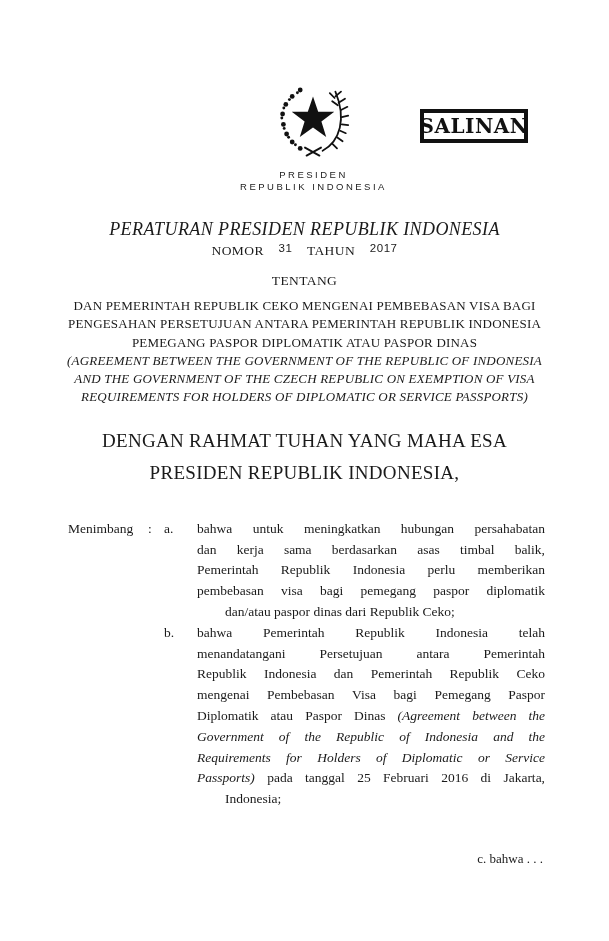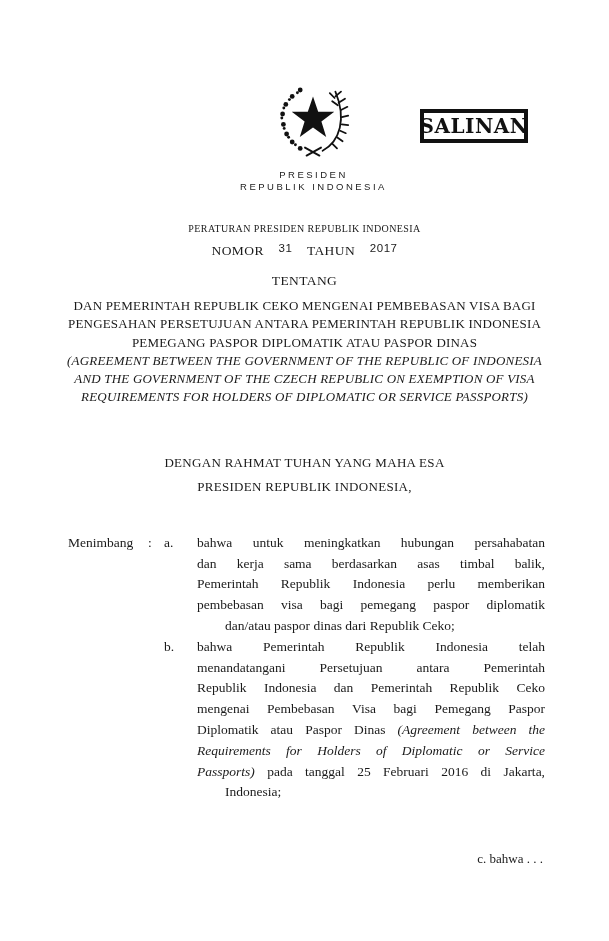--- a/index.html
+++ b/index.html
@@ -20,34 +20,34 @@
   .header{padding-top:80px;text-align:center;}
   .header-inner{display:inline-block;transform:translateX(9px);text-align:center;}
   .emblem{display:block;margin:0 auto;width:80px;height:84px;}
   .lh-line{
     font-family:"Liberation Sans",sans-serif;font-size:9.5px;
     letter-spacing:2.5px;color:#222;line-height:12px;
   }
   .lh-1{margin-top:5px;}
   
   .title-block{text-align:center;margin-top:27px;}
-  .t-line1{font-size:10px;letter-spacing:0.4px;line-height:16px;}
+  .t-line1{font-size:18px;letter-spacing:0.4px;line-height:16px;font-style:italic;}
   .t-nomor{margin-top:5px;font-size:13.5px;line-height:17px;letter-spacing:0.4px;}
   .t-nomor .word-gap{display:inline-block;width:11px;}
   .t-num{
     font-family:"Liberation Sans",sans-serif;font-size:11.5px;
     position:relative;top:-3px;letter-spacing:0.5px;margin-top:29px;
   }
   .t-tentang{margin-top:13px;font-size:13.5px;letter-spacing:0.4px;line-height:16px;}
   .subject{margin-top:8px;font-size:13px;line-height:18.3px;letter-spacing:0.2px;}
   .italic{font-style:italic;}
   
   .preamble{text-align:center;}
-  .p-invocation{margin-top:48px;font-size:13px;letter-spacing:0.3px;line-height:16px;}
-  .p-enacting{margin-top:8px;font-size:13px;letter-spacing:0.3px;line-height:16px;}
+  .p-invocation{margin-top:26px;font-size:19px;letter-spacing:0.3px;line-height:16px;}
+  .p-enacting{margin-top:16px;font-size:19px;letter-spacing:0.3px;line-height:16px;}
   
   .menimbang{
     display:flex;margin:38px 64px 0 68px;
     font-size:13.5px;line-height:20.8px;
   }
   .m-label{width:80px;flex:none;}
   .m-colon{width:16px;flex:none;}
   .m-items{flex:1;min-width:0;}
   .item{display:flex;}
   .i-letter{width:33px;flex:none;}
@@ -155,20 +155,21 @@
       </div>
 
       <div class="item">
         <div class="i-letter">b.</div>
         <div class="i-body">
           <div class="jl">bahwa Pemerintah Republik Indonesia telah</div>
           <div class="jl">menandatangani Persetujuan antara Pemerintah</div>
           <div class="jl">Republik Indonesia dan Pemerintah Republik Ceko</div>
           <div class="jl">mengenai Pembebasan Visa bagi Pemegang Paspor</div>
           <div class="jl"><span>Diplomatik atau Paspor Dinas </span><span class="italic">(Agreement between the</span></div>
+          <div class="jl italic">Government of the Republic of Indonesia and the</div>
           <div class="jl italic">Requirements for Holders of Diplomatic or Service</div>
           <div class="jl"><span class="italic">Passports)</span><span> pada tanggal 25 Februari 2016 di Jakarta,</span></div>
           <div class="jl-last">Indonesia;</div>
         </div>
       </div>
 
     </div>
   </div>
 
   <div class="catchword">c. bahwa . . .</div>

